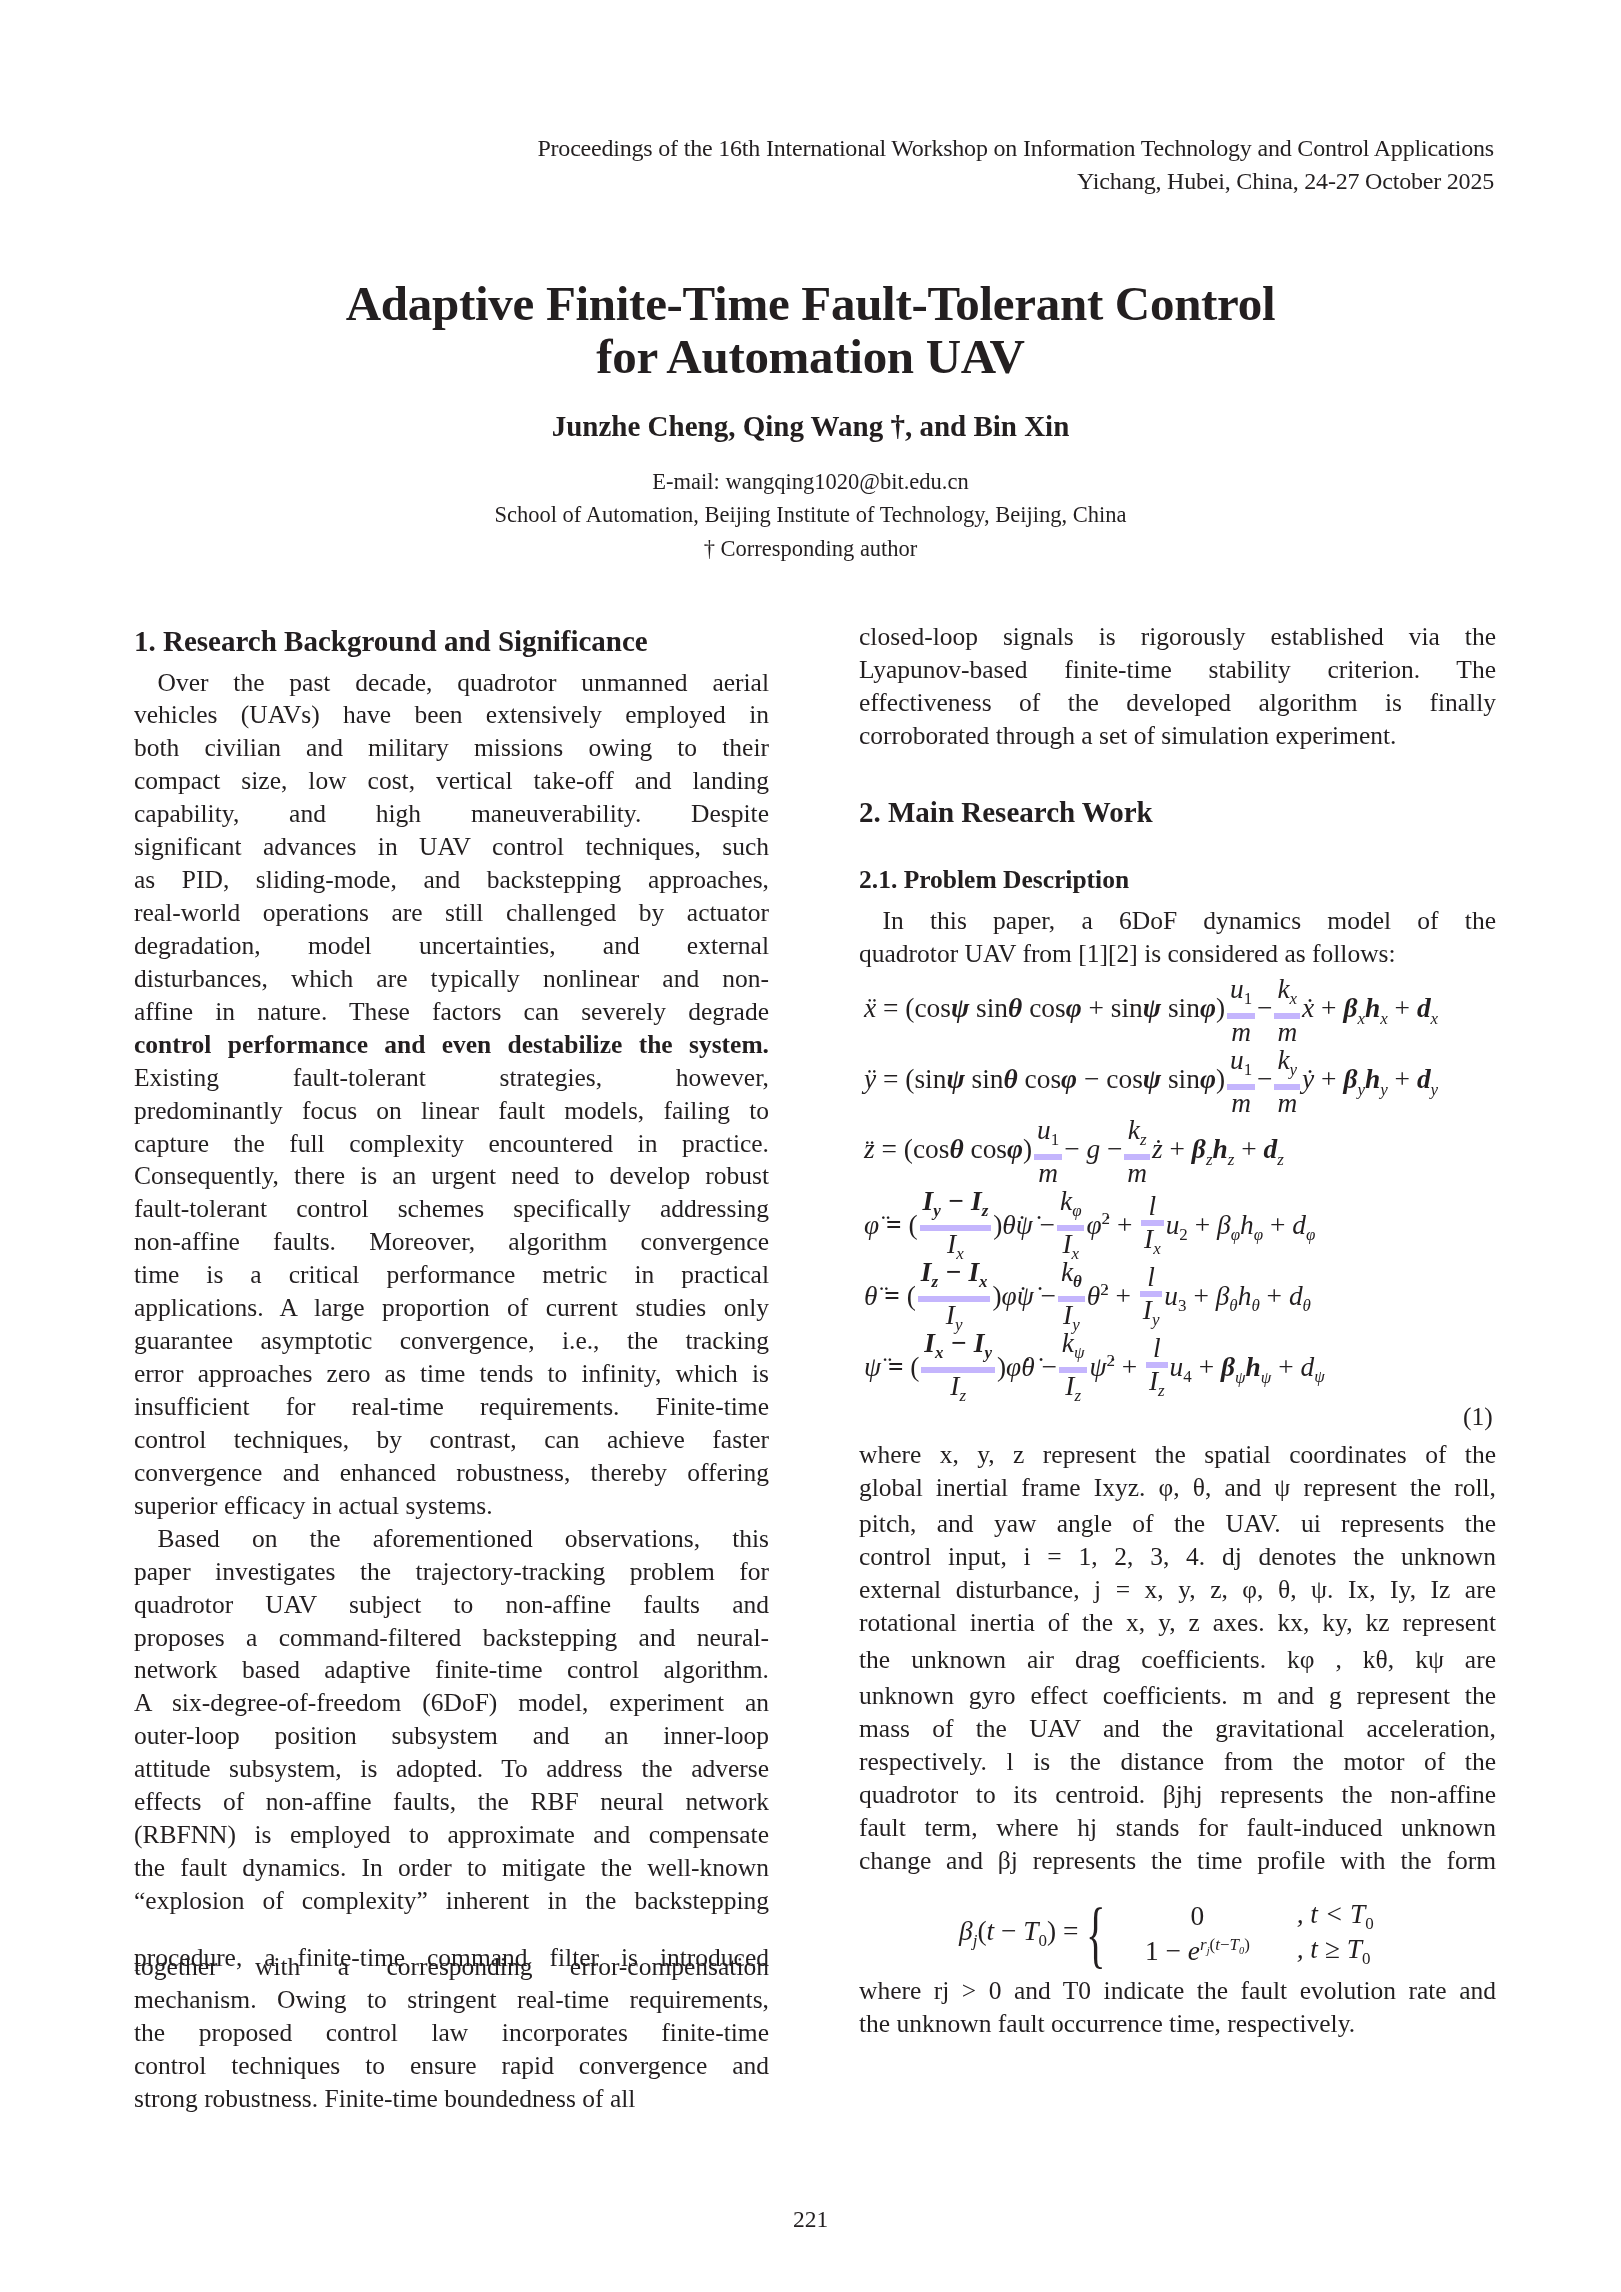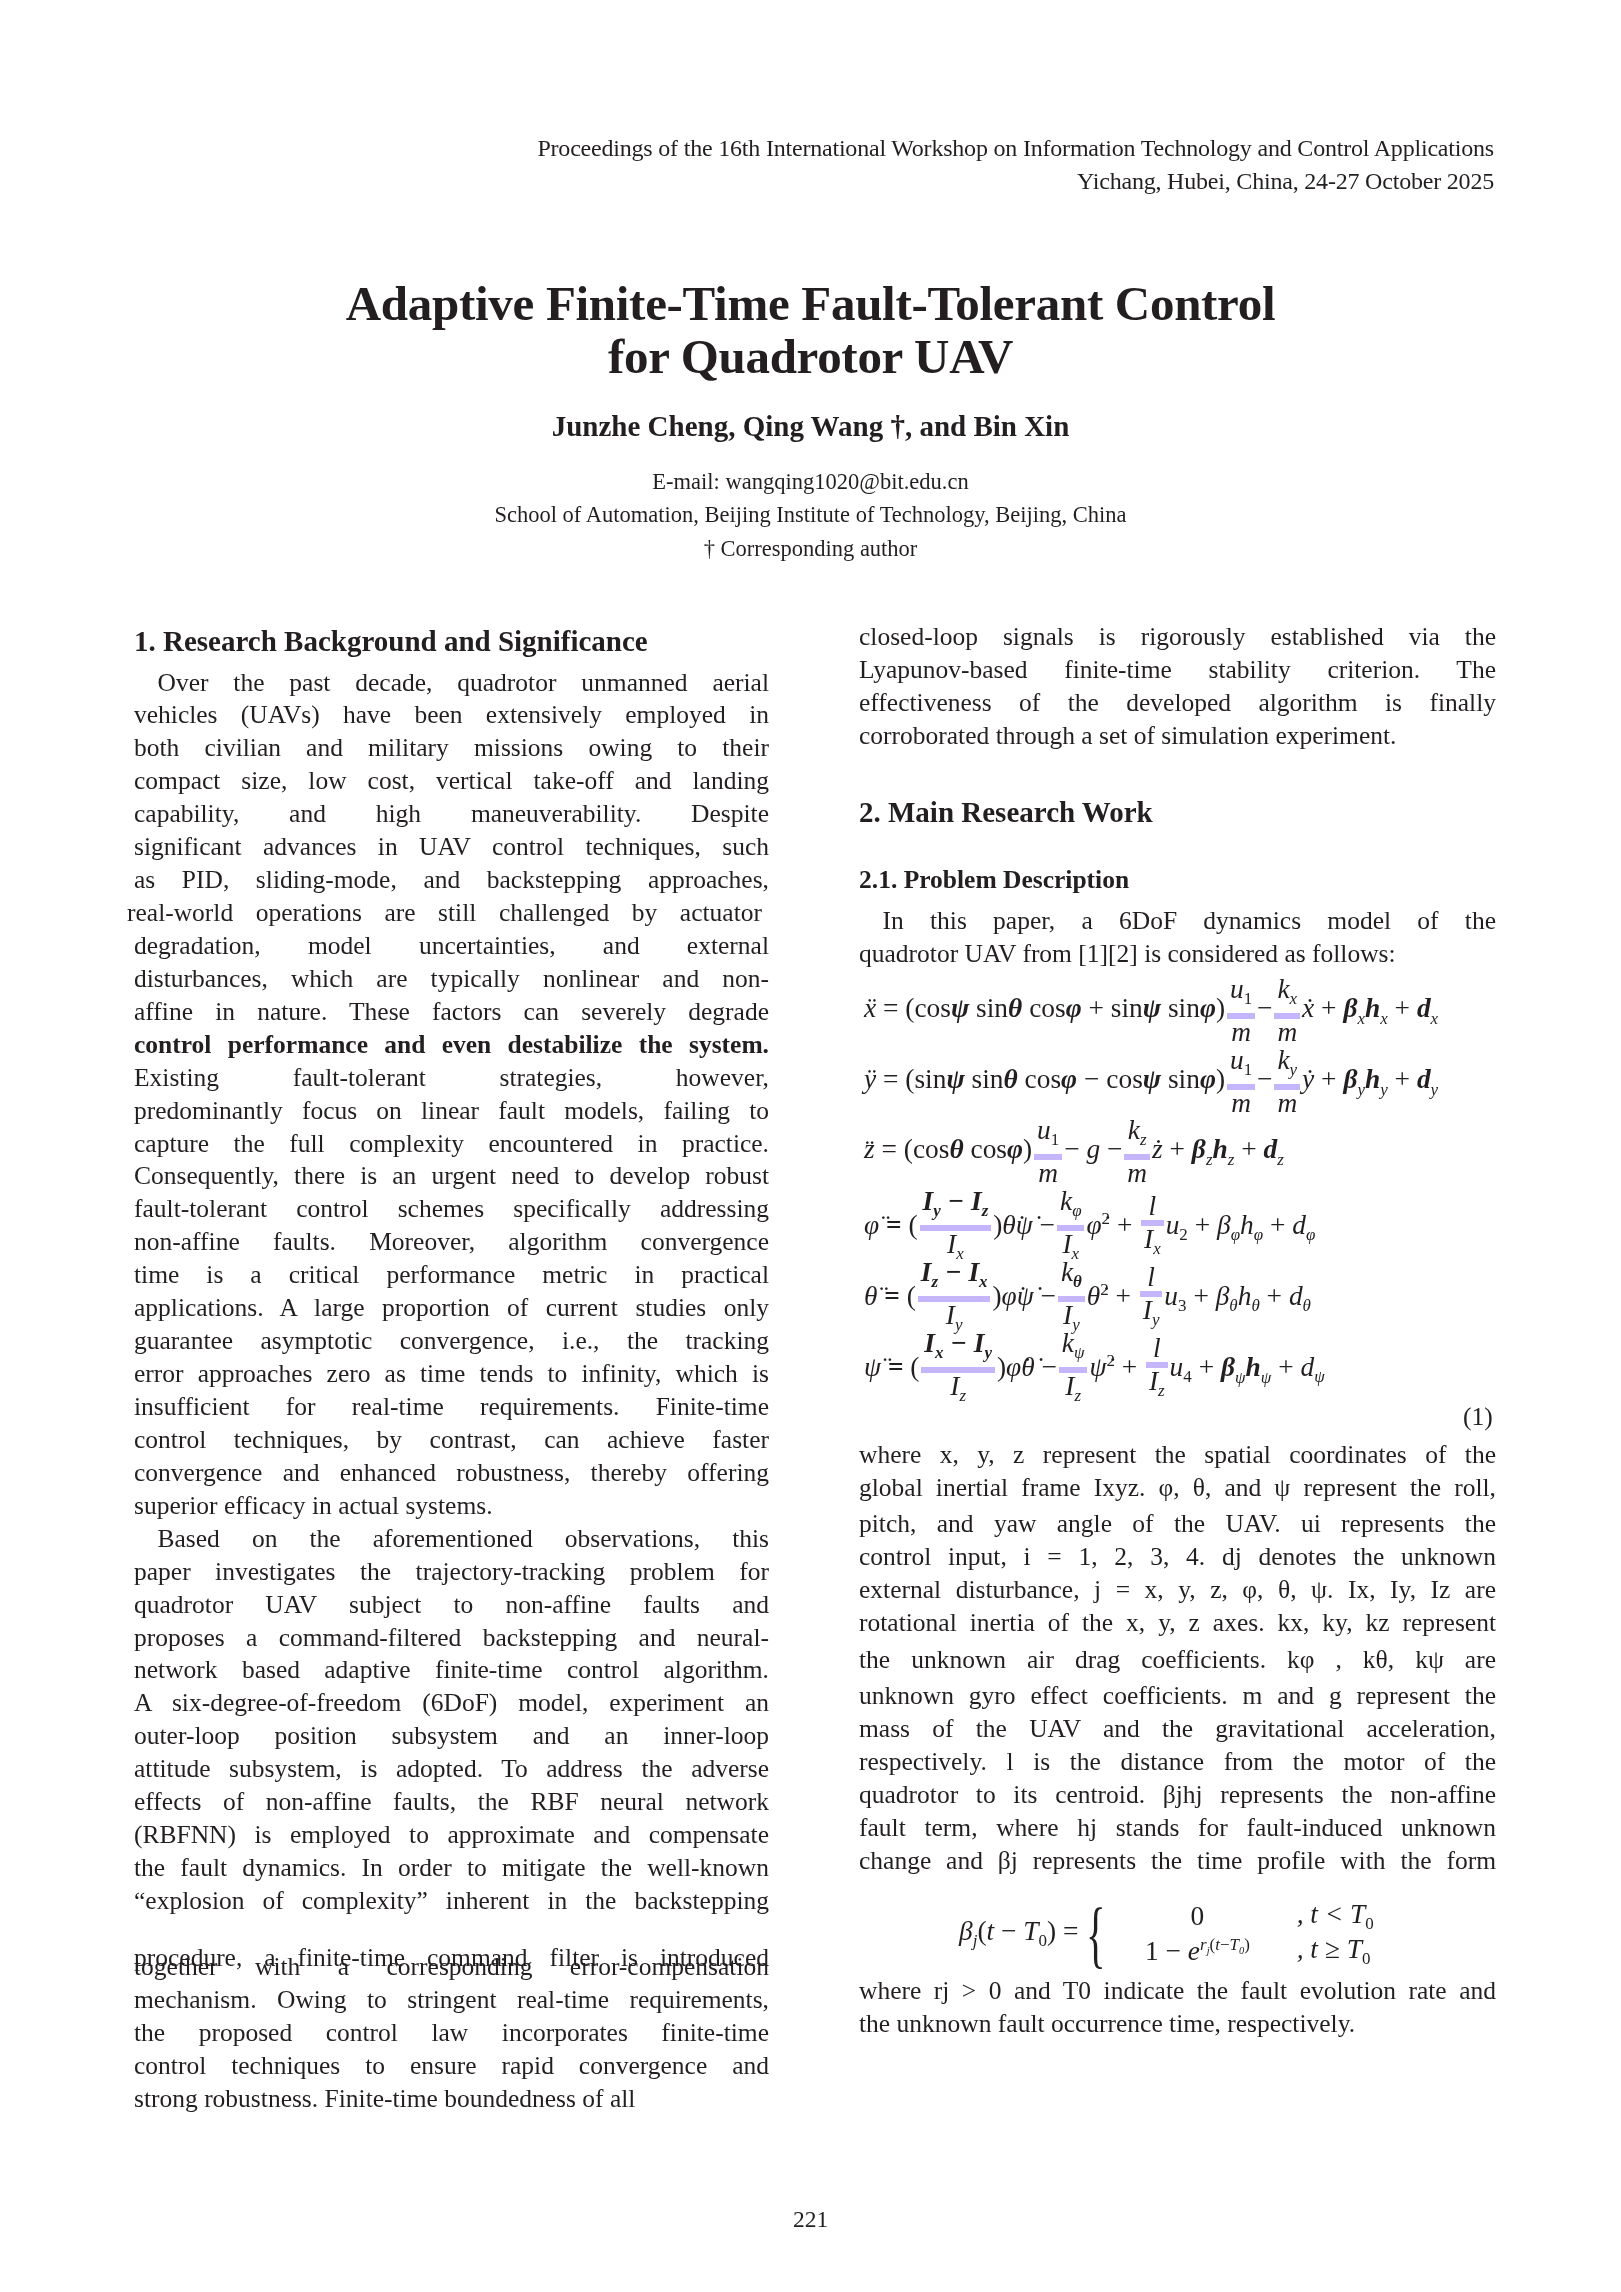--- a/index.html
+++ b/index.html
@@ -33,37 +33,37 @@
   .cases .c1 { width: 167px; text-align: center; font-style: normal; }
   .cases .c2 { padding-left: 15.7px; }
 </style>
 </head>
 <body>
 
 <div class="abs hdr" style="top:135px;">Proceedings of the 16th International Workshop on Information Technology and Control Applications</div>
 <div class="abs hdr" style="top:168px;">Yichang, Hubei, China, 24-27 October 2025</div>
 
 <div class="abs title" style="top:275px;">Adaptive Finite-Time Fault-Tolerant Control</div>
-<div class="abs title" style="top:328px;">for Quadrotor UAV</div>
+<div class="abs title" style="top:328px;">for Automation UAV</div>
 
 <div class="abs authors" style="top:410px;">Junzhe Cheng, Qing Wang †, and Bin Xin</div>
 <div class="abs aff" style="top:469px;">E-mail: wangqing1020@bit.edu.cn</div>
 <div class="abs aff" style="top:502px;">School of Automation, Beijing Institute of Technology, Beijing, China</div>
 <div class="abs aff" style="top:536px;">† Corresponding author</div>
 
 <div class="abs sec" style="left:134px; top:625px;">1.  Research Background and Significance</div>
 <div id="left-lines">
     <div class="line indent" style="left: 134px; width: 635px; top: 667px;">Over the past decade, quadrotor unmanned aerial</div>
     <div class="line" style="left: 134px; width: 635px; top: 699px;">vehicles (UAVs) have been extensively employed in</div>
     <div class="line" style="left: 134px; width: 635px; top: 732px;">both civilian and military missions owing to their</div>
     <div class="line" style="left: 134px; width: 635px; top: 765px;">compact size, low cost, vertical take-off and landing</div>
     <div class="line" style="left: 134px; width: 635px; top: 798px;">capability, and high maneuverability. Despite</div>
     <div class="line" style="left: 134px; width: 635px; top: 831px;">significant advances in UAV control techniques, such</div>
     <div class="line" style="left: 134px; width: 635px; top: 864px;">as PID, sliding-mode, and backstepping approaches,</div>
-    <div class="line" style="left: 127px; width: 635px; top: 897px;">real-world operations are still challenged by actuator</div>
+    <div class="line" style="left: 134px; width: 635px; top: 897px;">real-world operations are still challenged by actuator</div>
     <div class="line" style="left: 134px; width: 635px; top: 930px;">degradation, model uncertainties, and external</div>
     <div class="line" style="left: 134px; width: 635px; top: 963px;">disturbances, which are typically nonlinear and non-</div>
     <div class="line" style="left: 134px; width: 635px; top: 996px;">affine in nature. These factors can severely degrade</div>
     <div class="line" style="left: 134px; width: 635px; top: 1029px; font-weight: bold;">control performance and even destabilize the system.</div>
     <div class="line" style="left: 134px; width: 635px; top: 1062px;">Existing fault-tolerant strategies, however,</div>
     <div class="line" style="left: 134px; width: 635px; top: 1095px;">predominantly focus on linear fault models, failing to</div>
     <div class="line" style="left: 134px; width: 635px; top: 1128px;">capture the full complexity encountered in practice.</div>
     <div class="line" style="left: 134px; width: 635px; top: 1160px;">Consequently, there is an urgent need to develop robust</div>
     <div class="line" style="left: 134px; width: 635px; top: 1193px;">fault-tolerant control schemes specifically addressing</div>
     <div class="line" style="left: 134px; width: 635px; top: 1226px;">non-affine faults. Moreover, algorithm convergence</div>

